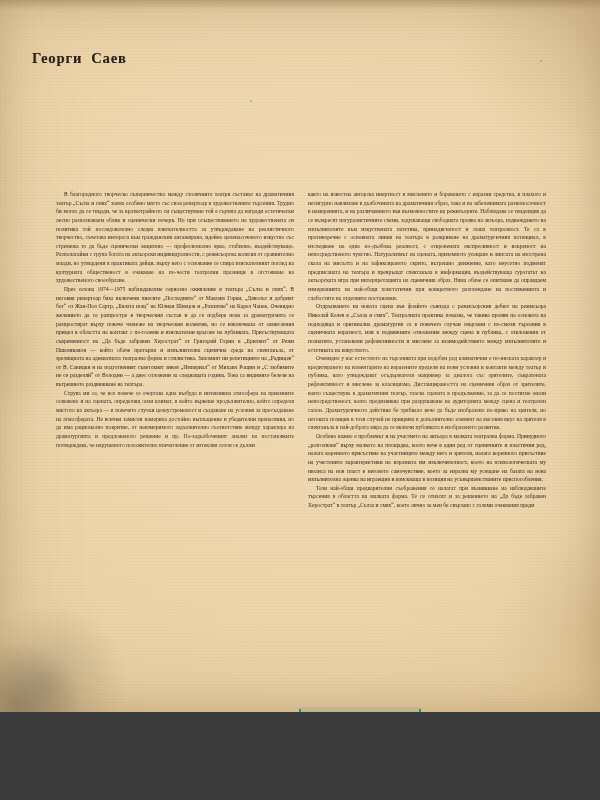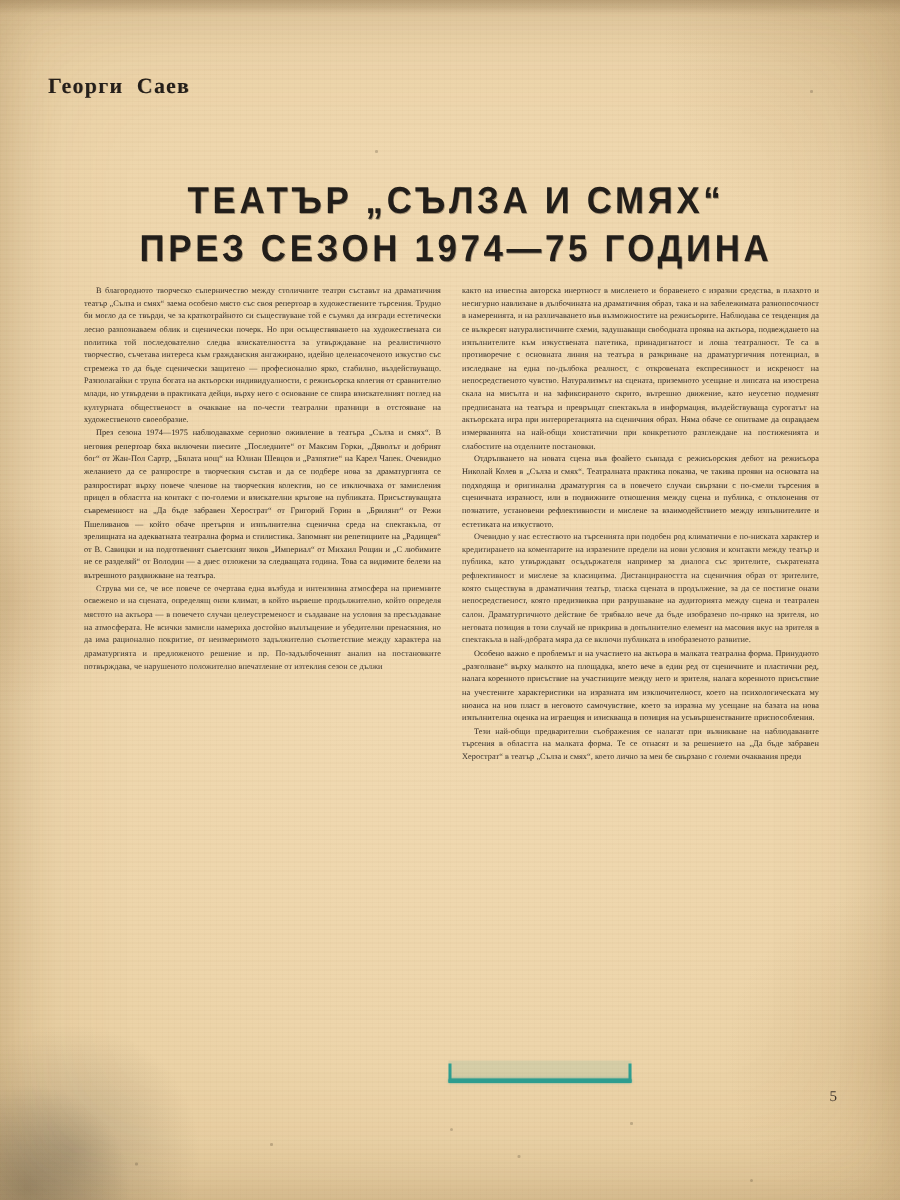--- a/index.html
+++ b/index.html
@@ -3,21 +3,21 @@
 <meta charset="utf-8">
 <style>
   html, body {
     margin: 0;
     padding: 0;
     background: #3a3a3a;
   }
   #page {
     position: relative;
     width: 600px;
-    height: 800px;
+    height: 712px;
     overflow: hidden;
     background: #edd6ad;
     font-family: "Liberation Serif", serif;
   }
 
   
   #paper-base {
     position: absolute;
     inset: 0;
     background:
@@ -198,24 +198,20 @@
   <div id="paper-base"></div>
   <div id="paper-grain"></div>
   <div id="paper-stains"></div>
 
   <div id="content">
 
     <div class="byline">
       <span>Георги</span><span class="gap"></span><span>Саев</span>
     </div>
 
-    <div class="title-block">
-      <div class="title-line">ТЕАТЪР „СЪЛЗА И СМЯХ“</div>
-      <div class="title-line">ПРЕЗ СЕЗОН 1974—75 ГОДИНА</div>
-    </div>
 
     <div id="columns">
 
       <div class="col">
         <p>В благородното творческо съперничество между столичните театри съставът на драматичния театър „Сълза и смях“ заема особено място със своя репертоар в художествените търсения. Трудно би могло да се твърди, че за краткотрайното си съществуване той е съумял да изгради естетически лесно разпознаваем облик и сценически почерк. Но при осъществяването на художествената си политика той последователно следва взискателността за утвърждаване на реалистичното творчество, съчетава интереса към гражданския ангажирано, идейно целенасоченото изкуство със стремежа то да бъде сценически защитено — професионално ярко, стабилно, въздействуващо. Разполагайки с трупа богата на актьорски индивидуалности, с режисьорска колегия от сравнително млади, но утвърдени в практиката дейци, върху него с основание се спира взискателният поглед на културната общественост в очакване на по-чести театрални празници в отстояване на художественото своеобразие.</p>
         <p>През сезона 1974—1975 наблюдавахме сериозно оживление в театъра „Сълза и смях“. В неговия репертоар бяха включени пиесите „Последните“ от Максим Горки, „Дяволът и добрият бог“ от Жан-Пол Сартр, „Бялата нощ“ на Юлиан Шевцов и „Разпятие“ на Карел Чапек. Очевидно желанието да се разпростре в творческия състав и да се подбере нова за драматургията се разпростират върху повече членове на творческия колектив, но се изключваха от замисления прицел в областта на контакт с по-големи и взискателни кръгове на публиката. Присъствуващата съвременност на „Да бъде забравен Херострат“ от Григорий Горин в „Брилянт“ от Режи Пшеливанов — който обаче претърпя и изпълнителна сценична среда на спектакъла, от зрелищната на адекватната театрална форма и стилистика. Запомнят ни репетициите на „Радищев“ от В. Савицки и на подготвеният съветският зиков „Империал“ от Михаил Рощин и „С любимите не се разделяй“ от Володин — а днес отложени за следващата година. Това са видимите белези на вътрешното раздвижване на театъра.</p>
         <p>Струва ми се, че все повече се очертава една възбуда и интензивна атмосфера на приемните освежено и на сцената, определящ онзи климат, в който вървеше продължително, който определя мястото на актьора — в повечето случаи целеустременост и създаване на условия за пресъздаване на атмосферата. Не всички замисли намериха достойно въплъщение и убедителни пренасяния, но да има рационално покритие, от неизмеримото задължително съответствие между характера на драматургията и предложеното решение и пр. По-задълбоченият анализ на постановките потвърждава, че нарушеното положително впечатление от изтеклия сезон се дължи</p>
       </div>
 
       <div class="col">

